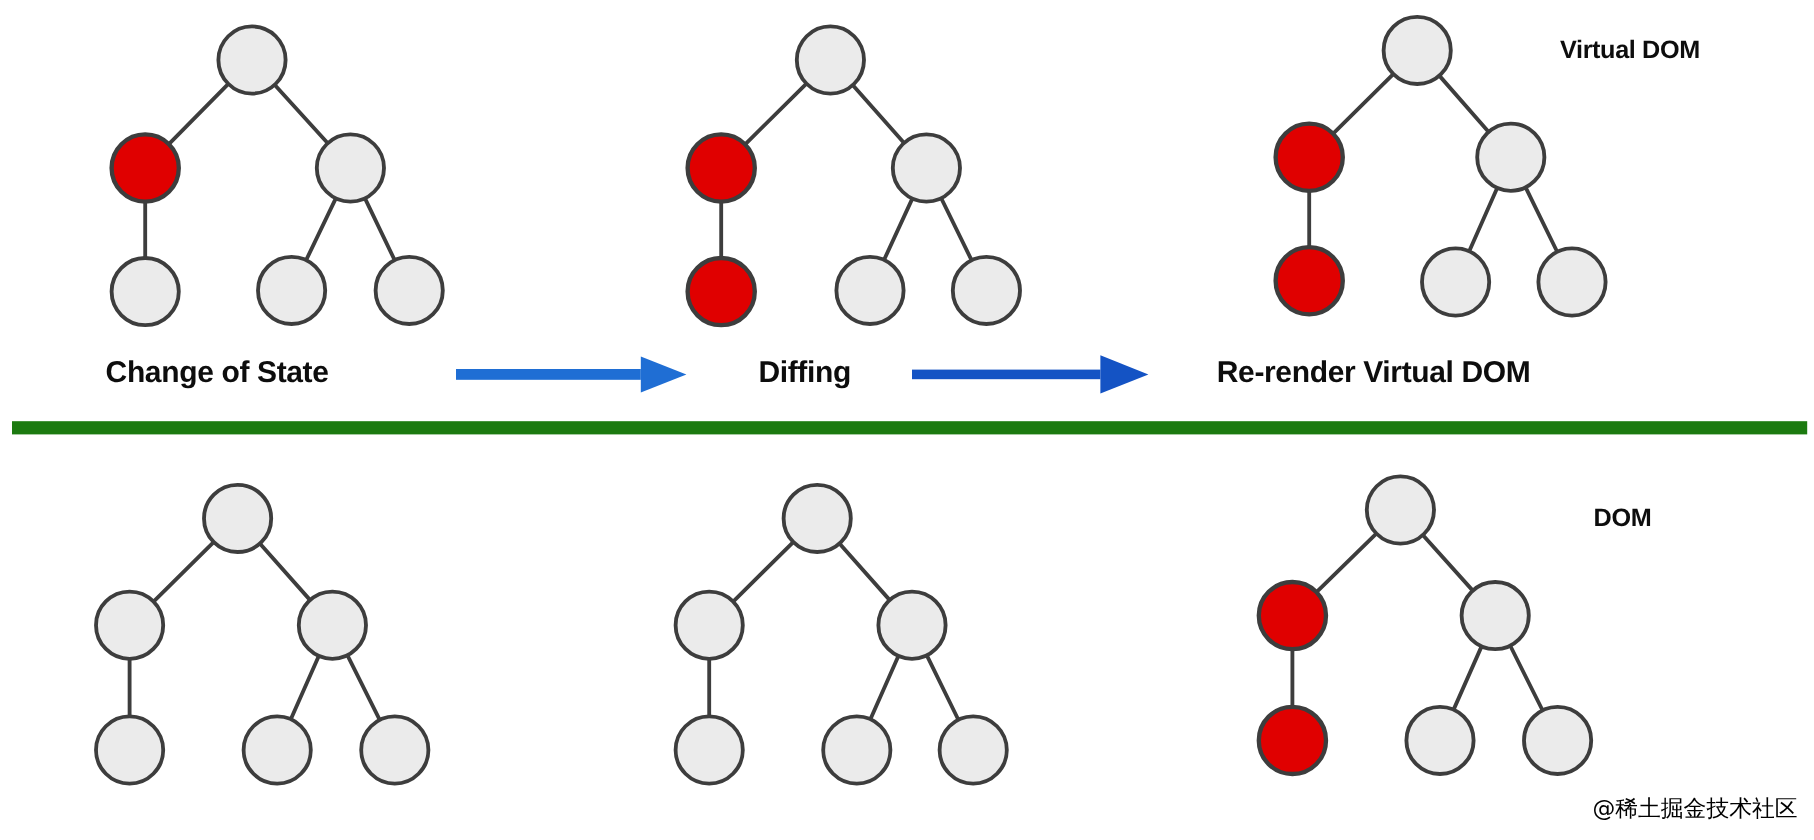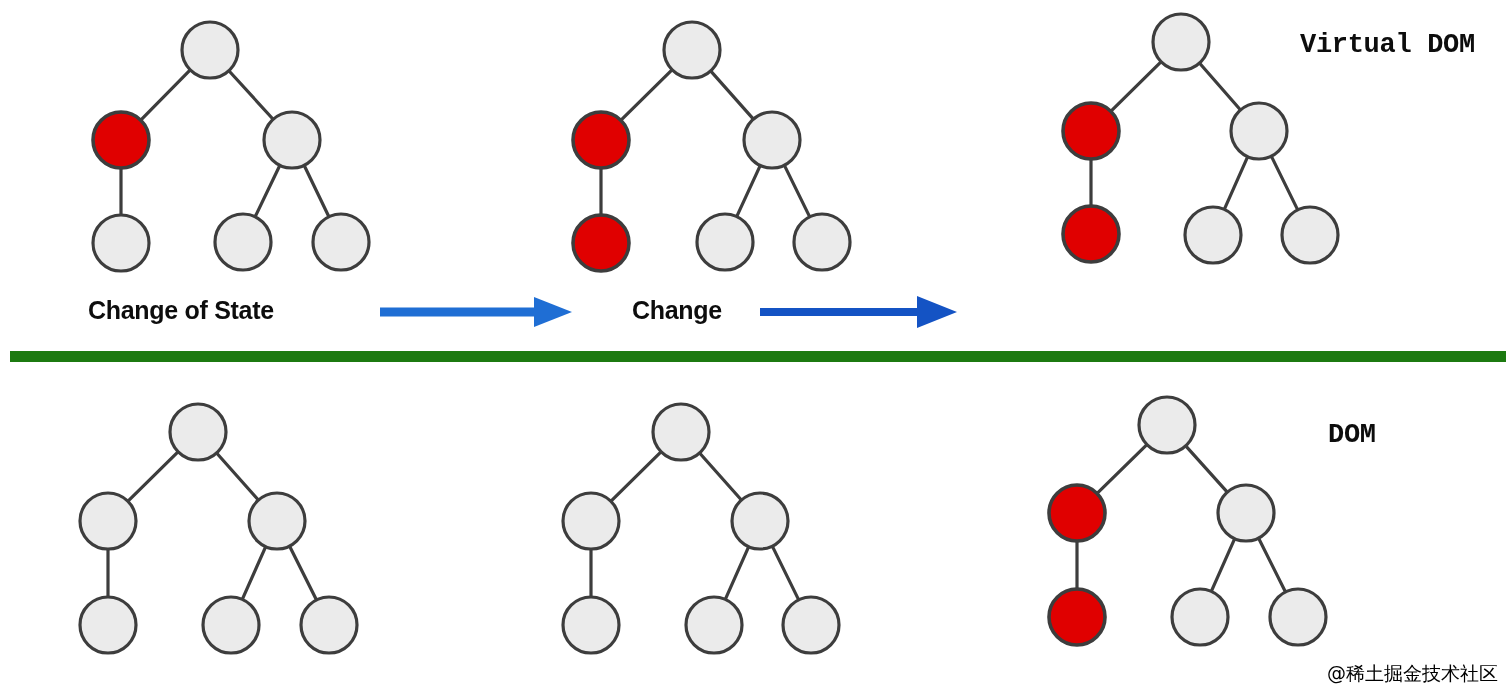--- a/index.html
+++ b/index.html
@@ -30,22 +30,21 @@
     font-family: "Liberation Sans", sans-serif;
     font-weight: bold;
     color: #0d0d0d;
     white-space: nowrap;
     letter-spacing: -0.3px;
   }
   .step-label {
     font-size: 25px;
   }
   .layer-label {
-    font-size: 27px;
-    font-family: Liberation Mono, monospace;
+    font-size: 21px;
   }
   .divider {
     position: absolute;
     background: #1c7a10;
   }
   .watermark {
     position: absolute;
     font-family: "DejaVu Sans", sans-serif;
     font-size: 19px;
     color: #000000;
@@ -156,22 +155,23 @@
       <g>
         <rect x="760" y="308" width="157" height="8" fill="#1453c4"></rect>
         <polygon points="917,296 957,312 917,328" fill="#1453c4"></polygon>
       </g>
     </svg>
 
   <div class="label layer-label" style="left:1300px; top:30px;">Virtual DOM</div>
 
   <div class="label step-label" style="left:88px; top:296px;">Change of State</div>
 
-  <div class="label step-label" style="left:632px; top:296px;">Change</div>
+  <div class="label step-label" style="left:632px; top:296px;">Diffing</div>
 
+  <div class="label step-label" style="left:1014px; top:296px;">Re-render Virtual DOM</div>
 
   <div class="divider" id="divider-line" style="left: 10px; top: 351px; width: 1496px; height: 11px; background: rgb(28, 122, 16);"></div>
 
   <div class="label layer-label" style="left:1328px; top:420px;">DOM</div>
 
 
   <div class="watermark" style="left:1327px; top:661px;">@稀土掘金技术社区</div>
 
 </div>
 

